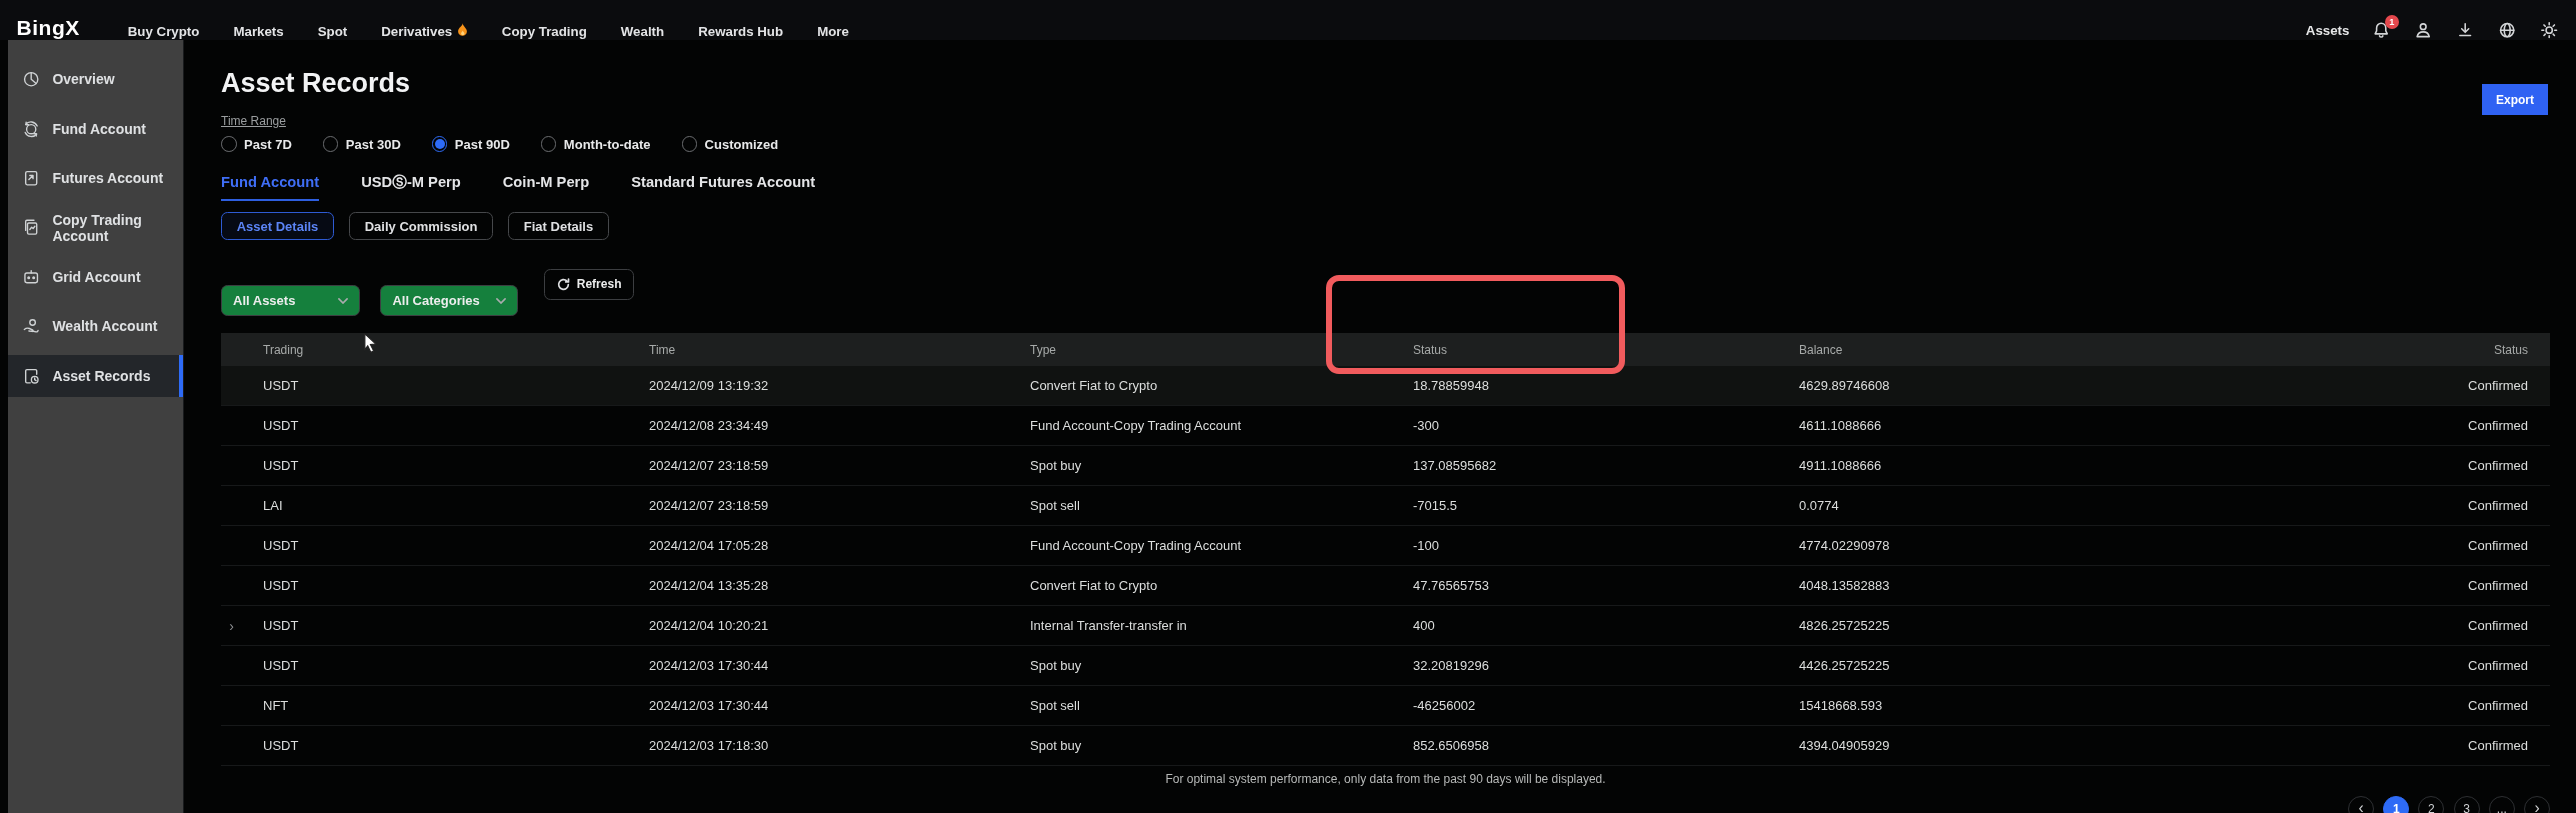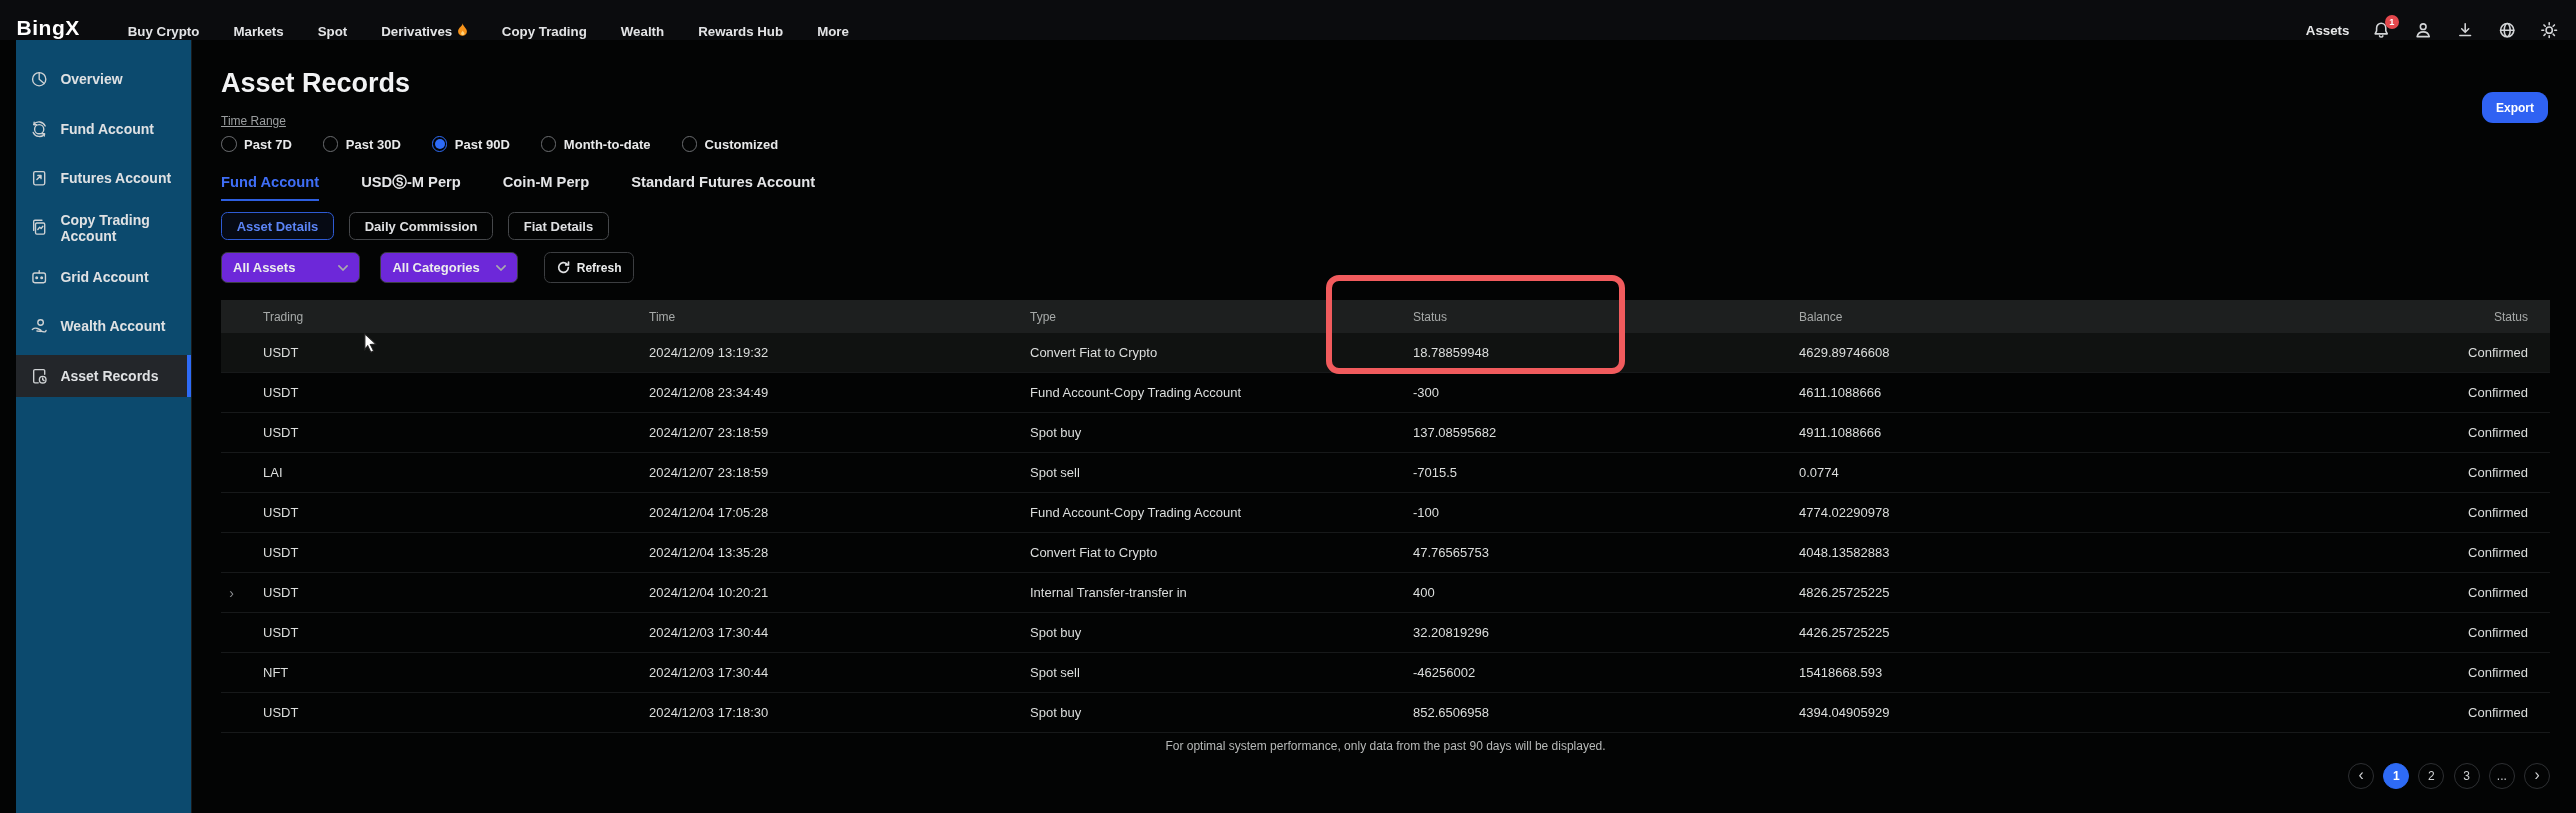--- a/index.html
+++ b/index.html
@@ -16,55 +16,55 @@
   .nav-right { margin-left:auto; display:flex; align-items:center; gap:22px; }
   .assets-label { font-size:13.3px; font-weight:600; }
   .icon-btn { position:relative; width:20px; height:20px; display:flex; align-items:center; justify-content:center; }
   .icon-btn svg { stroke:#d4d6d8; fill:none; stroke-width:1.7; stroke-linecap:round; stroke-linejoin:round; }
   .badge { position:absolute; top:-5.5px; right:-7.4px; min-width:14px; height:14px; border-radius:7.4px;
            background:#e5484d; color:#fff; font-size:9.2px; font-weight:700;
            display:flex; align-items:center; justify-content:center; padding:0 2.8px; }
   .flame svg { width:11px; height:14px; }
 
   
-  .sidebar { position:absolute; top:40px; left:16px; width:176px; bottom:0; background:#0c4a6e;
+  .sidebar { position:absolute; top:40px; left:8px; width:176px; bottom:0; background:#404040;
              border-right:0.9px solid #191b1d; padding-top:18.4px; }
   .side-item { position:relative; height:42px; margin-bottom:7.4px; display:flex; align-items:center;
                gap:12px; padding-left:14px; font-size:14px; font-weight:600; color:#dfe1e3; cursor:pointer; }
   .side-item svg { width:18.4px; height:18.4px; stroke:#cfd2d4; fill:none; stroke-width:1.5;
                    stroke-linecap:round; stroke-linejoin:round; flex:0 0 auto; }
   .side-item.active { background:#23262a; }
   .side-item.active::after { content:""; position:absolute; right:0; top:0; width:3.7px; height:100%; background:#2e6bf6; }
 
   
   .main { position:absolute; left:176px; top:40px; right:0; bottom:0; padding:28px 0 0 45px; }
   h1.page-title { font-size:27px; line-height:31px; font-weight:700; color:#f2f3f4; }
-  .export-btn { position:absolute; top:52px; right:28px; height:31px; padding:0 14px;
-                background:#2f62f3; color:#fff; border:none; border-radius:11px;
+  .export-btn { position:absolute; top:44px; right:28px; height:31px; padding:0 14px;
+                background:#2f62f3; color:#fff; border:none; border-radius:0;
                 font-size:12px; font-weight:600; cursor:pointer; }
   .tr-label { margin-top:14.7px; font-size:12px; color:#9b9ea0;text-decoration:underline; }
   .radio-row { margin-top:7.4px; display:flex; gap:31px; align-items:center; height:18.4px; }
   .radio-opt { display:flex; align-items:center; gap:7.4px; font-size:13px; font-weight:600; color:#e8e9ea; cursor:pointer; }
   .radio { width:15.7px; height:15.7px; border-radius:50%; border:1.8px solid #6b6d70; position:relative; flex:0 0 auto; }
   .radio.sel { border-color:#2e6bf6; }
   .radio.sel::after { content:""; position:absolute; inset:1.8px; border-radius:50%; background:#2e6bf6; }
 
   .acct-tabs { margin-top:19.3px; display:flex; gap:42px; font-size:14.7px; font-weight:600; color:#e4e5e7; }
   .acct-tab { line-height:18.4px; padding-bottom:8.3px; border-bottom:2.8px solid transparent; cursor:pointer; white-space:nowrap; }
   .acct-tab.active { color:#3f6ef6; border-bottom-color:#2e5fe0; }
 
   .pill-row { margin-top:11px; display:flex; gap:15px; }
   .pill { height:28px; padding:0 14.7px; border-radius:6.4px; border:0.9px solid #46484b; background:transparent;
           color:#dfe0e2; font-size:13px; font-weight:600; display:flex; align-items:center; cursor:pointer; }
   .pill.active { border-color:#2e5bd4; color:#5b84f5; background:rgba(46,91,212,.08); }
 
   .filter-row { margin-top:12px; display:flex; gap:13px; align-items:center; }
-  .dropdown { height:31px; border:0.9px solid #3c3e41; border-radius:6.4px; background:#6d28d9;
+  .dropdown { height:31px; border:0.9px solid #3c3e41; border-radius:6.4px; background:#15803d;
               display:flex; align-items:center; justify-content:space-between;
-              padding:12px 11px; font-size:13px; font-weight:600; color:#eceded; cursor:pointer; }
+              padding:12px 11px; font-size:13px; font-weight:600; color:#eceded; cursor:pointer;margin-top:33px; }
   .dd-assets { width:139px; } .dd-cats { width:138px; margin-left:7.4px; }
   .dropdown svg { stroke:#a9abad; fill:none; stroke-width:1.8; stroke-linecap:round; }
   .refresh-btn { height:31px; margin-left:13px; padding:0 12px; border:0.9px solid #3c3e41; border-radius:6.4px;
                  background:transparent; color:#eceded; font-size:12px; font-weight:600;
                  display:flex; align-items:center; gap:6.4px; cursor:pointer; }
   .refresh-btn svg { stroke:#dfe0e2; fill:none; stroke-width:1.8; stroke-linecap:round; stroke-linejoin:round; }
 
   
   .table { margin-top:16.6px; width:2329px; }
   .thead, .trow { display:grid; grid-template-columns:428px 381px 383px 386px 503px minmax(0,1fr); align-items:center; }

